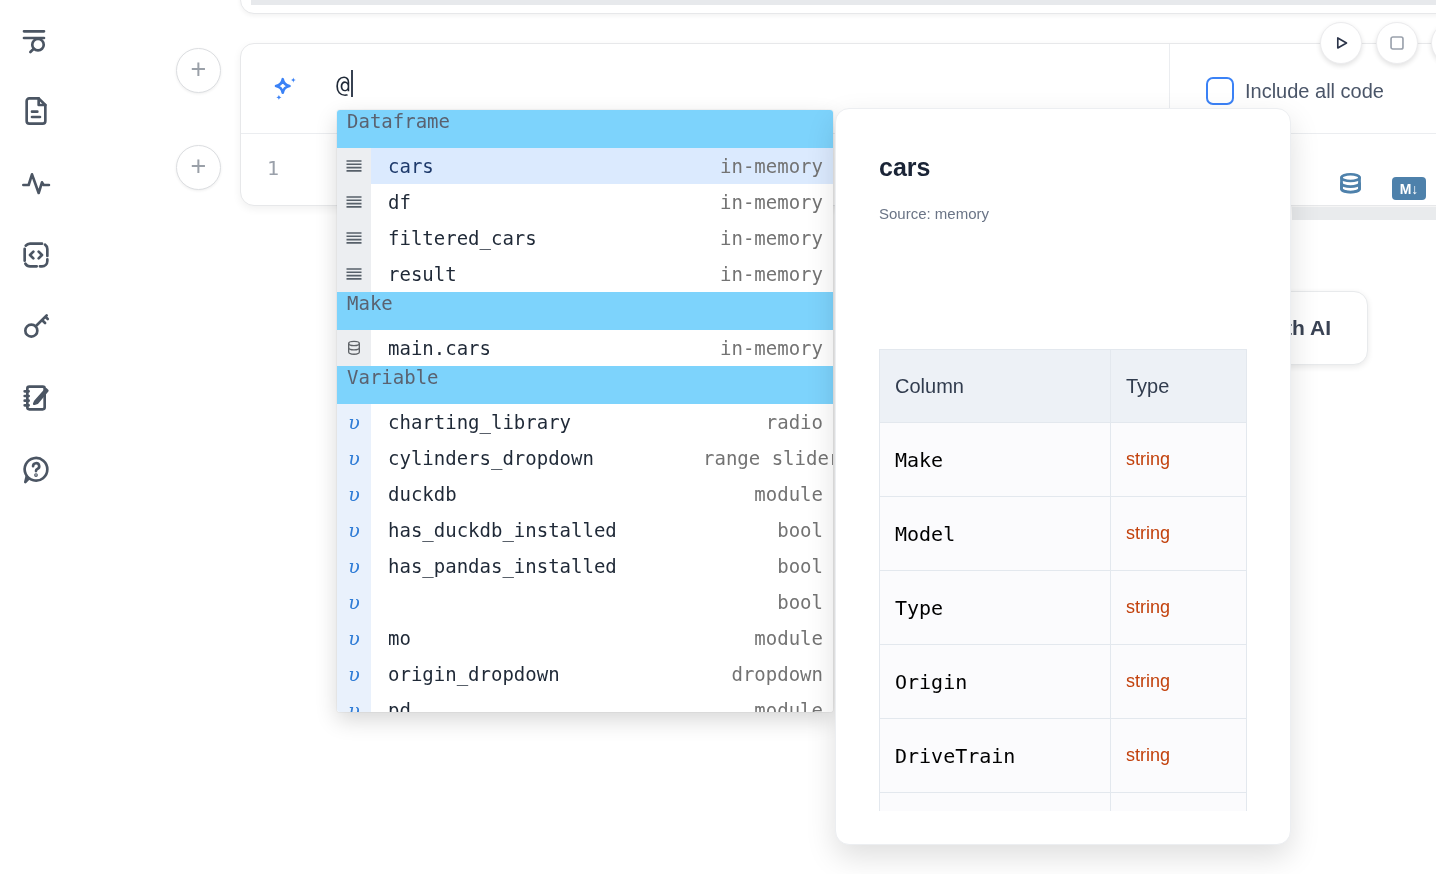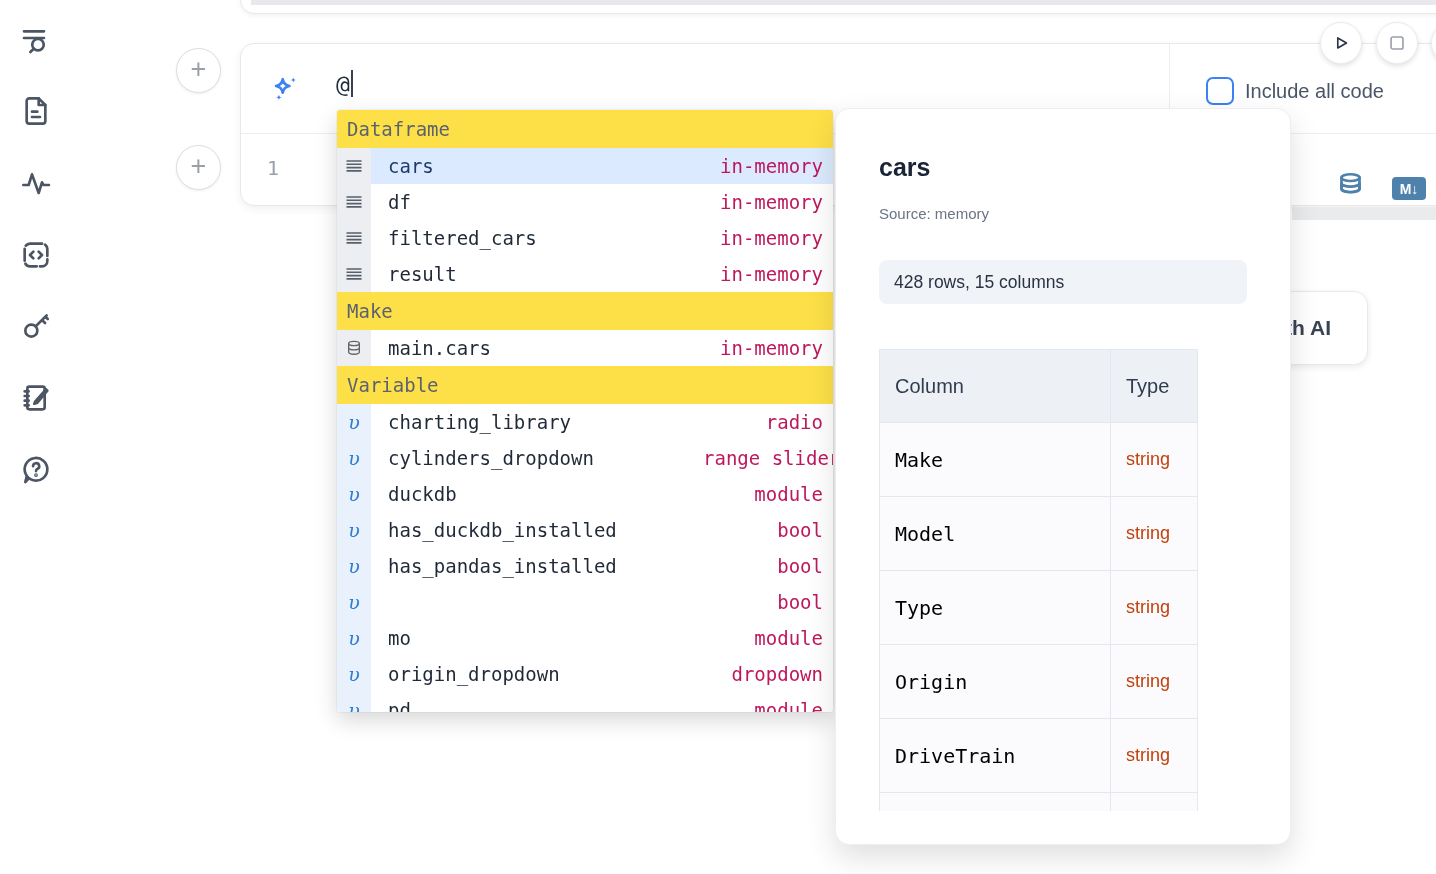--- a/index.html
+++ b/index.html
@@ -69,45 +69,45 @@
                 box-shadow:0 2px 6px rgba(0,0,0,0.09);
                 display:flex; align-items:center; justify-content:flex-end;
                 padding-right:36px; font-size:21px; font-weight:bold; color:#3a4354;
                 white-space:nowrap; overflow:hidden; cursor:pointer; }
 
   
   .dropdown { position:absolute; left:337px; top:110px; width:496px; height:602px; z-index:15;
               background:#fff; box-shadow:0 8px 22px rgba(0,0,0,0.16), 0 0 0 1px rgba(0,0,0,0.03);
               border-radius:3px; overflow:hidden;
               font-family:"DejaVu Sans Mono", monospace; font-size:19px; }
-  .ac-header { height:38px; background:#fde047; color:#5a6270; display:flex; align-items:center;
+  .ac-header { height:38px; background:#7dd3fc; color:#5a6270; display:flex; 
                padding-left:10px; }
   .ac-row { height:36px; display:flex; align-items:center; cursor:pointer; background:#fff; }
   .ac-gut { width:34px; align-self:stretch; background:#eceef1; display:flex; align-items:center;
             justify-content:center; flex:none; }
   .ac-gut.var { background:#e9f1fc; }
   .var-glyph { font-family:"DejaVu Serif", serif; font-style:italic; font-size:19px; color:#2f7cd6; }
   .ac-body { flex:1; align-self:stretch; display:flex; align-items:center; min-width:0; }
   .ac-row.selected .ac-body { background:#dbeafe; }
   .ac-name { margin-left:17px; color:#1f2937; white-space:nowrap; }
   .ac-row.selected .ac-name { color:#1e3a6b; }
-  .ac-type { margin-left:auto; margin-right:10px; color:#be185d; white-space:nowrap; }
+  .ac-type { margin-left:auto; margin-right:10px; color:#737373; white-space:nowrap; }
   .ac-type.clip { margin-right:0; width:130px; overflow:hidden; flex:none; text-align:left; }
 
   
   .panel { position:absolute; left:835px; top:108px; width:456px; height:737px; z-index:20;
            background:#fff; border:1px solid #eceef1; border-radius:14px;
            box-shadow:0 12px 30px rgba(0,0,0,0.13); }
   .panel-title { position:absolute; left:43px; top:44px; font-size:25px; font-weight:bold; color:#1a2436; }
   .panel-source { position:absolute; left:43px; top:96px; font-size:15px; color:#6a7486; }
   .shape-badge { position:absolute; left:43px; top:151px; width:368px; height:44px;
                  background:#f0f4f8; border-radius:8px; display:flex; align-items:center;
                  padding-left:15px; font-size:17.5px; color:#2a3342; }
   .ptable-wrap { position:absolute; left:43px; top:240px; width:368px; height:462px; overflow:hidden; }
-  .ptable { width:319px; border:1px solid #e3e8ee; }
+  .ptable { width:368px; border:1px solid #e3e8ee; }
   .prow { display:flex; height:74px; background:#fbfbfd; border-top:1px solid #e3e8ee; }
   .prow.head { height:72px; background:#edf1f6; border-top:none; }
   .pcell { display:flex; align-items:center; padding-left:15px; }
   .pcell.c1 { width:231px; border-right:1px solid #e3e8ee; }
   .pcell.c2 { flex:1; }
   .prow.head .pcell { font-size:20px; color:#313c4e; }
   .col-name { font-family:"DejaVu Sans Mono", monospace; font-size:20px; color:#000000; }
   .col-type { font-size:18px; color:#c2410c; }
 </style>
 </head>
@@ -376,23 +376,20 @@
       <span class="ac-body">
           <span class="ac-name">pd</span>
           <span class="ac-type">module</span>
         </span>
     </div>
   </div>
 
   <div class="panel">
     <div class="panel-title">cars</div>
     <div class="panel-source">Source: memory</div>
-    <div class="shape-badge">
-      <span>428 rows, 15 columns</span>
-    </div>
     <div class="ptable-wrap">
       <div class="ptable">
         <div class="prow head">
           <span class="pcell c1">Column</span>
           <span class="pcell c2">Type</span>
         </div>
         <div class="prow">
           <span class="pcell c1 col-name">Make</span>
           <span class="pcell c2 col-type">string</span>
         </div>

